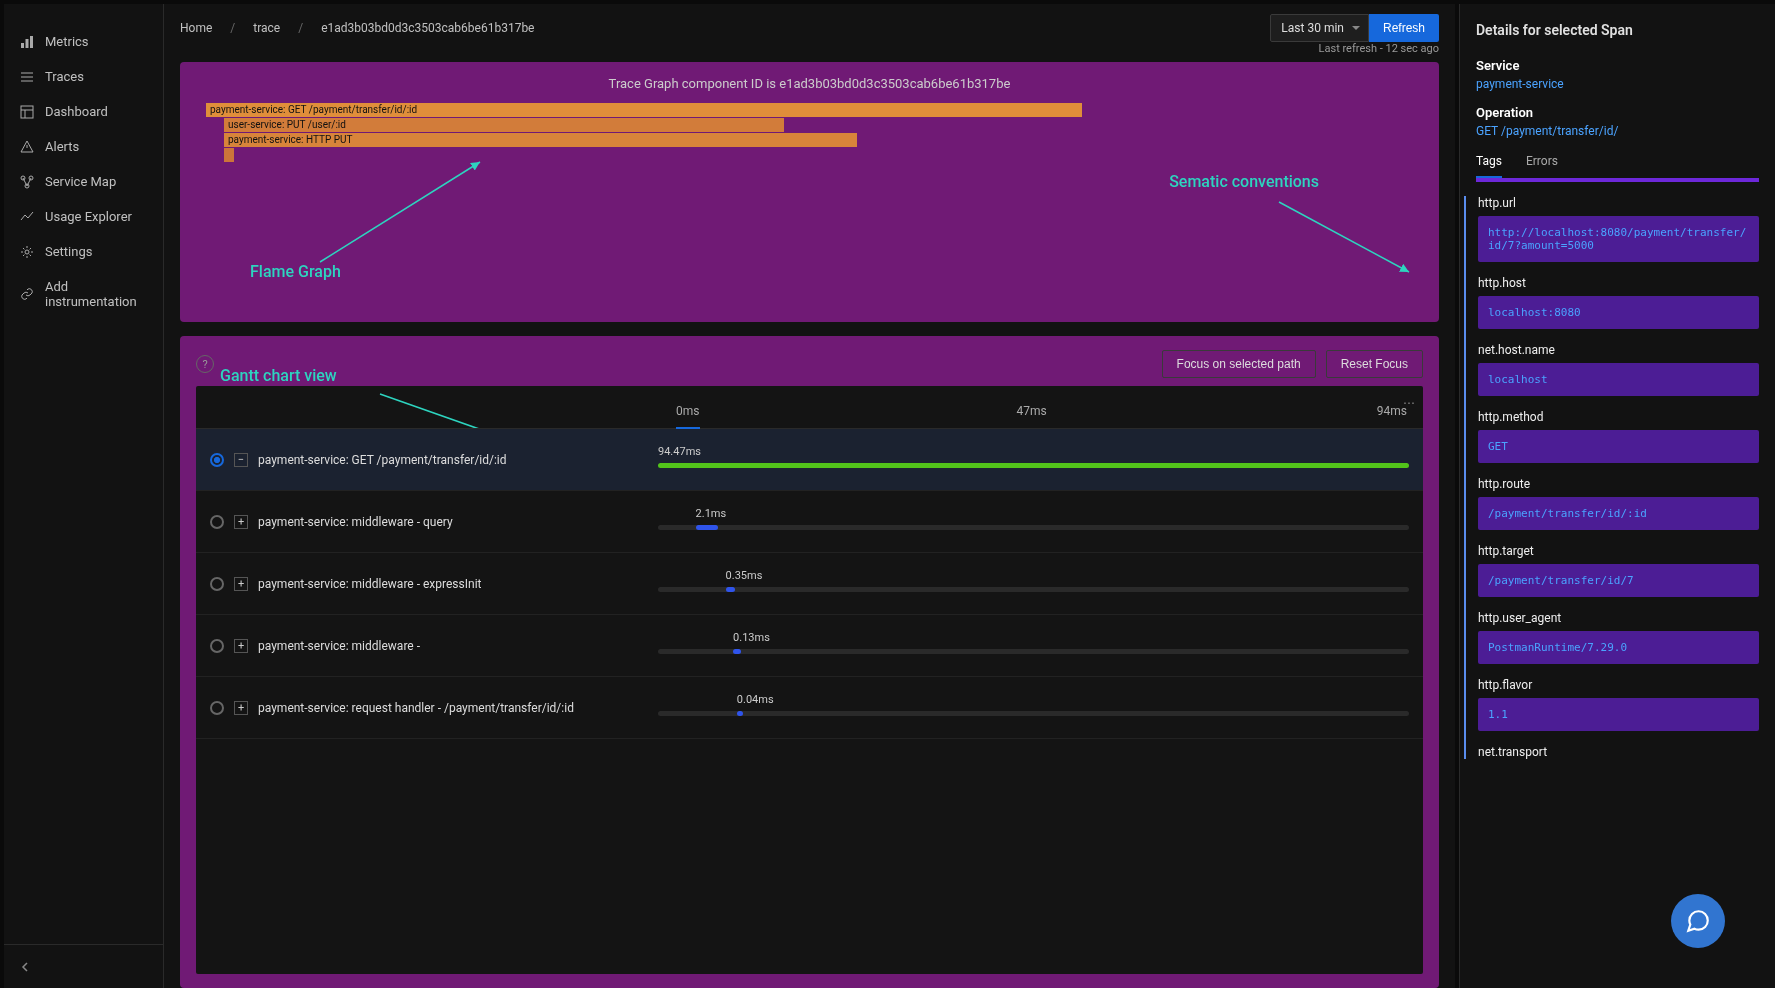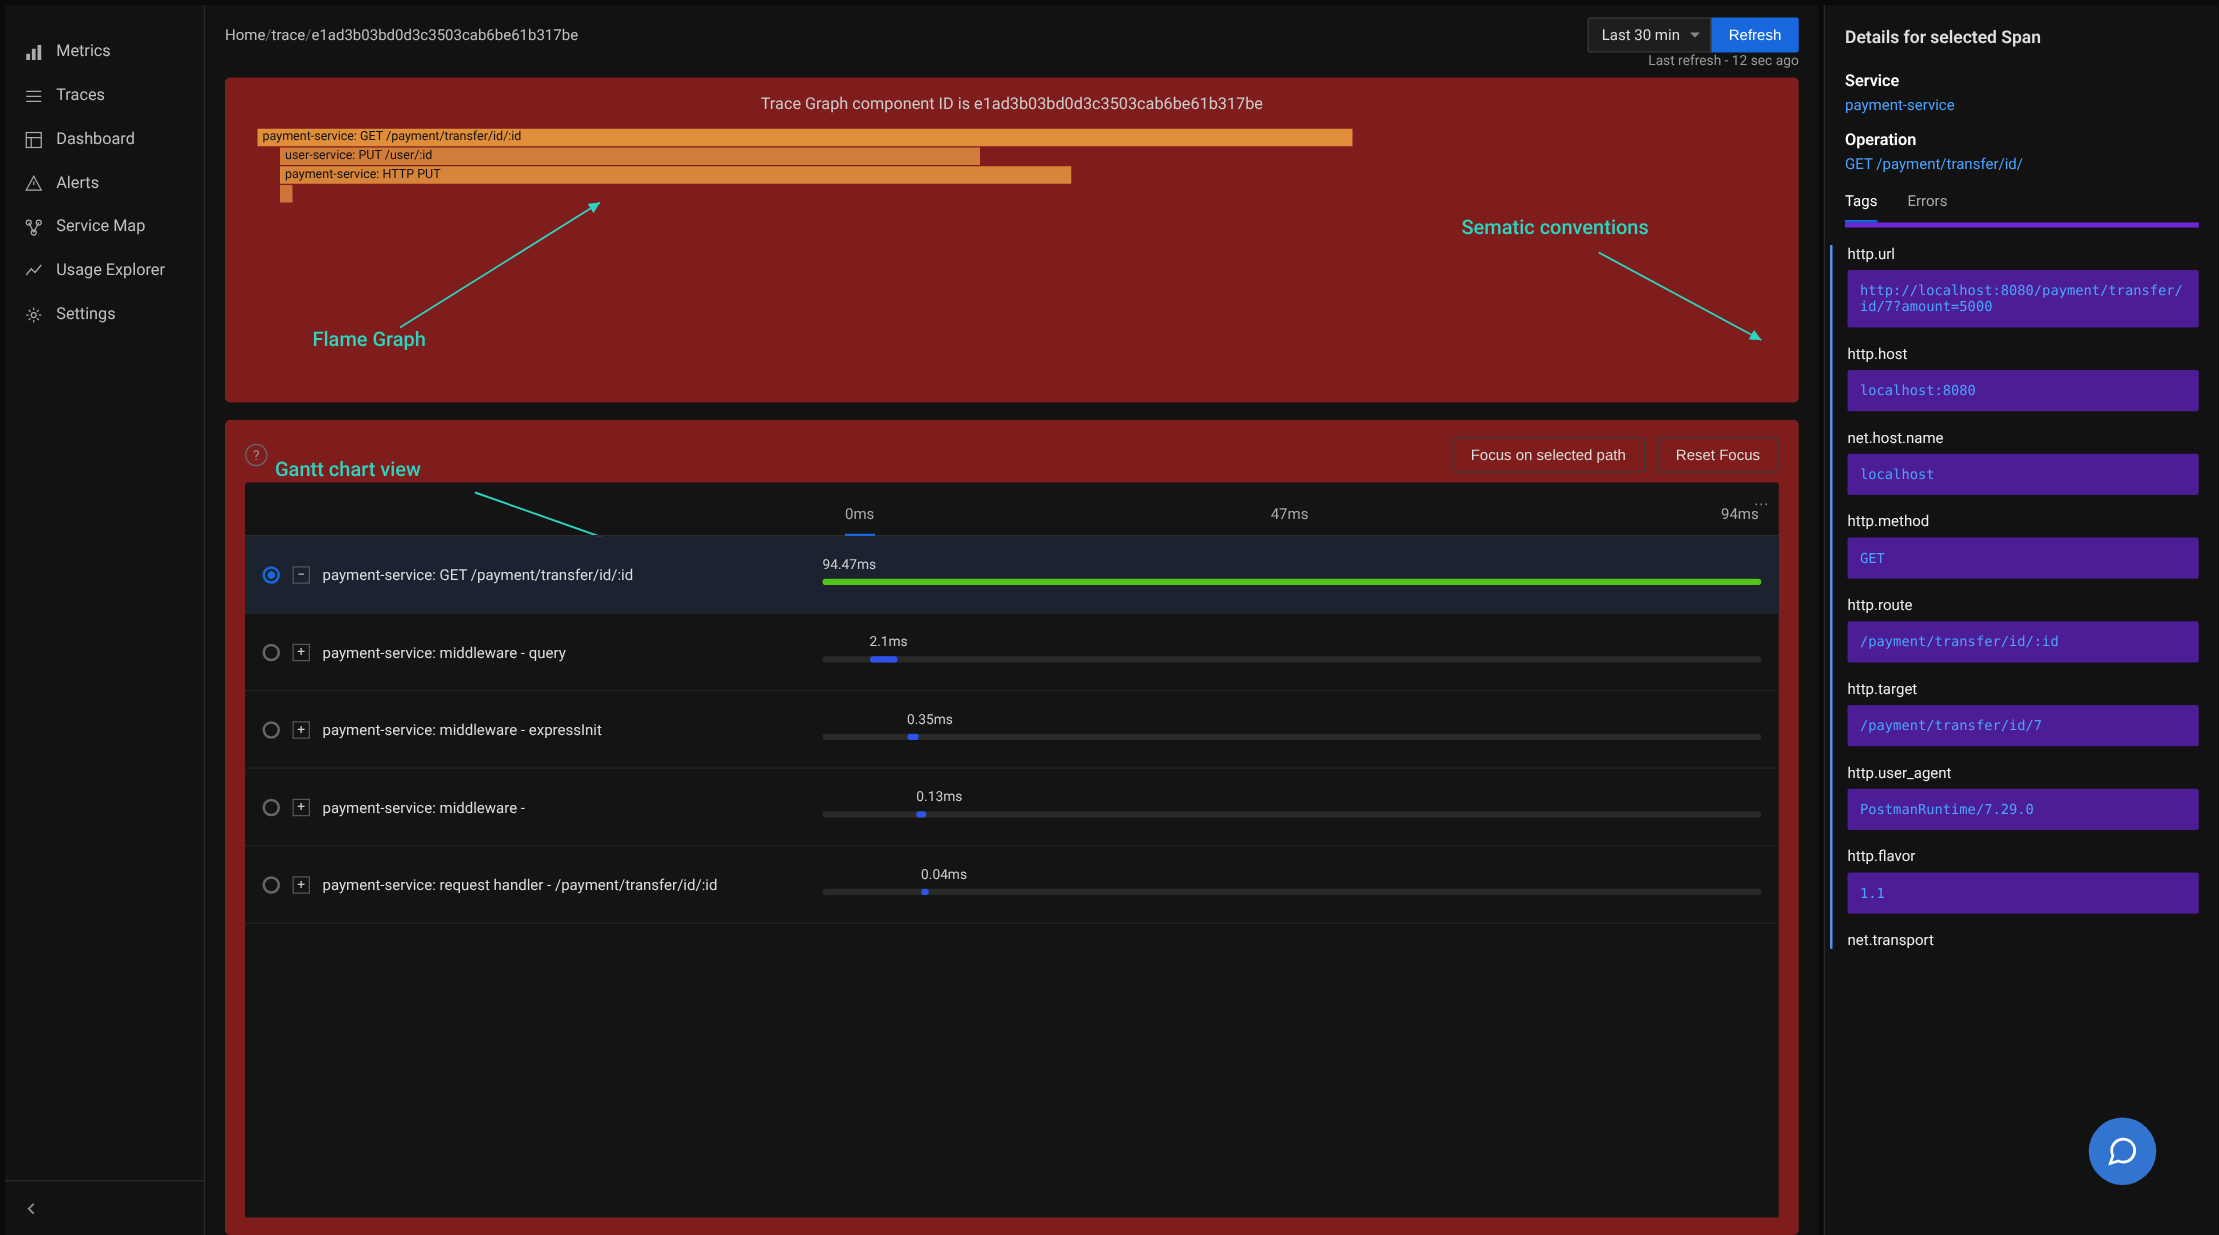--- a/index.html
+++ b/index.html
@@ -71,42 +71,42 @@
   display: flex;
   flex-direction: column;
   overflow: hidden;
 }
 .topbar {
   display: flex;
   align-items: center;
   padding: 10px 16px;
   gap: 10px;
 }
-.breadcrumb { font-size: 12px; color: #c0c0c0; display: flex; gap: 0; align-items: center; }
+.breadcrumb { font-size: 12px; color: #c0c0c0; display: flex; gap: 18px; align-items: center; }
 .breadcrumb .sep { color: #666; }
 .top-right { margin-left: auto; display: flex; align-items: center; gap: 0; }
 .select {
   background: #1e1e1e; border: 1px solid #3a3a3a; border-radius: 2px 0 0 2px;
   padding: 6px 24px 6px 10px; font-size: 12px; color: #ddd; position: relative;
 }
 .select::after {
   content: ""; position: absolute; right: 8px; top: 50%;
   border: 4px solid transparent; border-top-color: #888; transform: translateY(-25%);
 }
 .refresh-btn {
   background: #1668dc; color: #fff; border: none;
   padding: 7px 14px; font-size: 12px; border-radius: 0 2px 2px 0; cursor: pointer;
 }
 .last-refresh {
   position: absolute; top: 42px; right: 320px;
   font-size: 11px; color: #999; padding-right: 16px;
 }
 .content { padding: 10px 16px 0; display: flex; flex-direction: column; gap: 14px; overflow: hidden; flex: 1; }
 .panel {
-  background: #7f1d1d;
+  background: #701a75;
   border-radius: 4px;
   position: relative;
 }
 .trace-panel { padding: 14px 16px 40px; height: 260px; }
 .trace-title { text-align: center; font-size: 13px; color: #ccc; margin-bottom: 12px; }
 .flame { position: relative; margin-left: 10px; }
 .flame-row {
   height: 14px;
   background: #e08e3a;
   color: #111;
@@ -288,20 +288,29 @@
           <span>Usage Explorer</span>
         </div>
         <div class="nav-item">
           <span class="nav-icon">
             <svg width="14" height="14" viewBox="0 0 14 14" stroke="#aaa" fill="none">
               <circle cx="7" cy="7" r="2"></circle>
               <path d="M7 1v2M7 11v2M1 7h2M11 7h2M3 3l1.4 1.4M9.6 9.6L11 11M3 11l1.4-1.4M9.6 4.4L11 3"></path>
             </svg>
           </span>
           <span>Settings</span>
+        </div>
+        <div class="nav-item">
+          <span class="nav-icon">
+            <svg width="14" height="14" viewBox="0 0 14 14" stroke="#aaa" fill="none">
+              <path d="M6 8a3 3 0 0 0 4 0l2-2a3 3 0 0 0-4-4l-1 1"></path>
+              <path d="M8 6a3 3 0 0 0-4 0l-2 2a3 3 0 0 0 4 4l1-1"></path>
+            </svg>
+          </span>
+          <span>Add instrumentation</span>
         </div>
       </div>
     <div class="collapse-btn">
       <svg width="10" height="10" viewBox="0 0 10 10">
           <path d="M7 1 L3 5 L7 9" stroke="#888" fill="none" stroke-width="1.5"></path>
         </svg>
     </div>
   </div>
 
   <div class="main">

